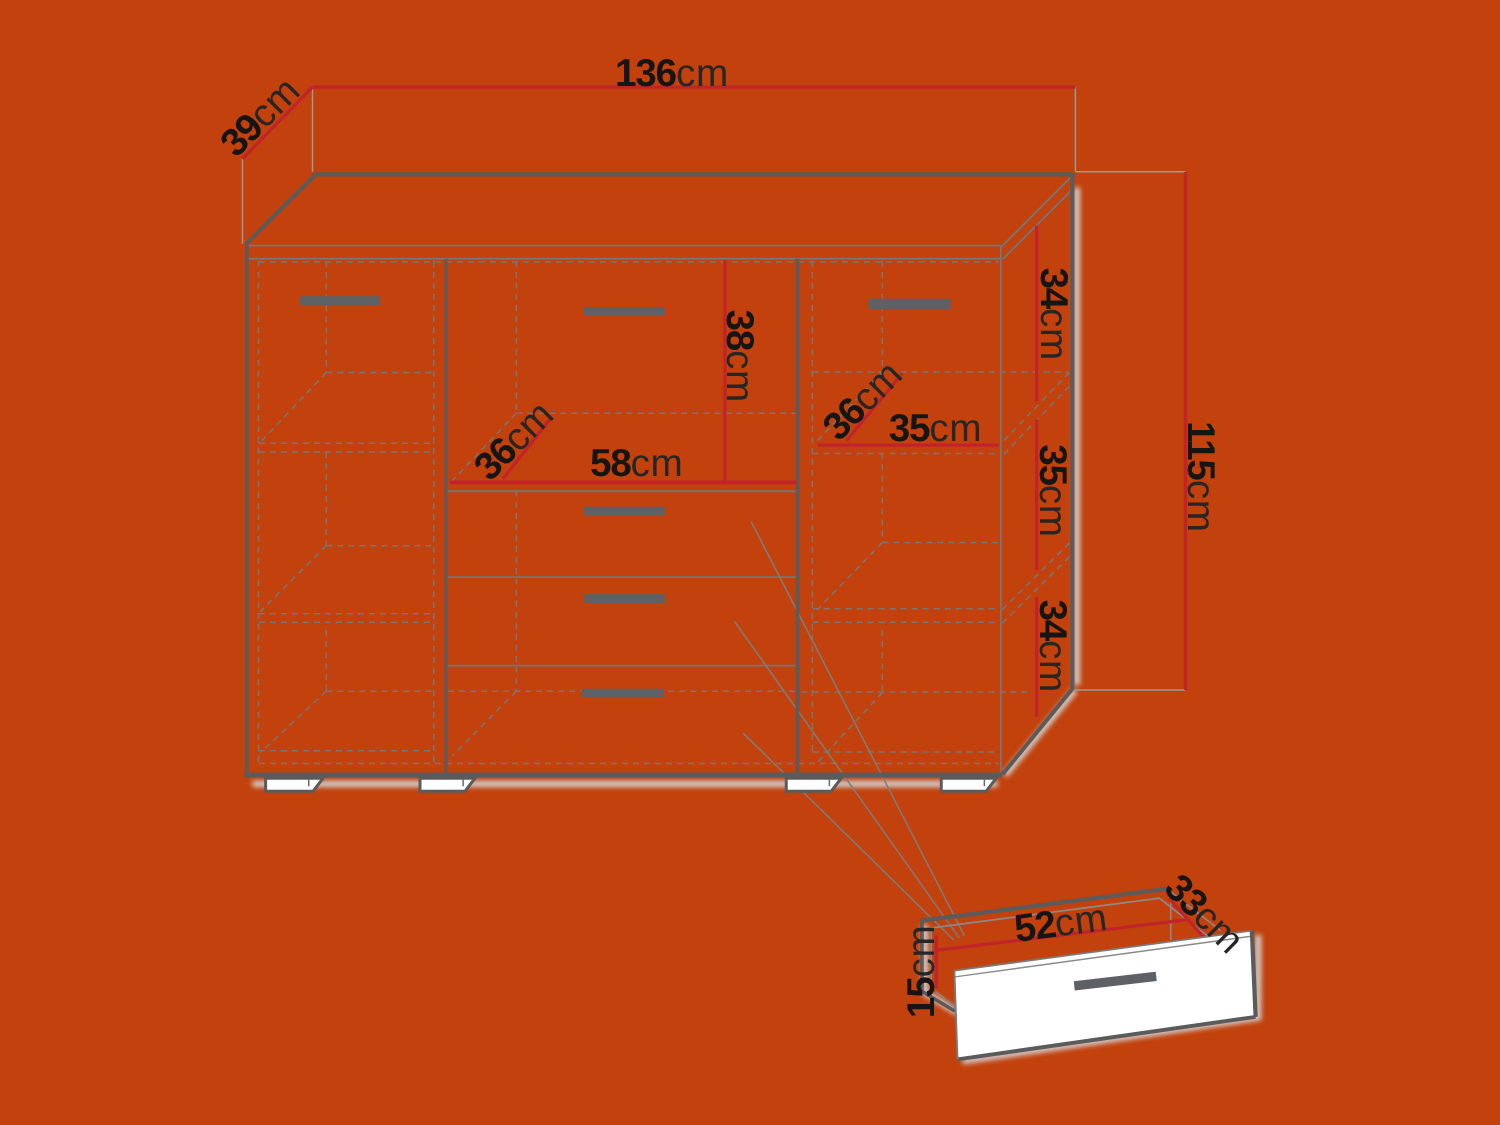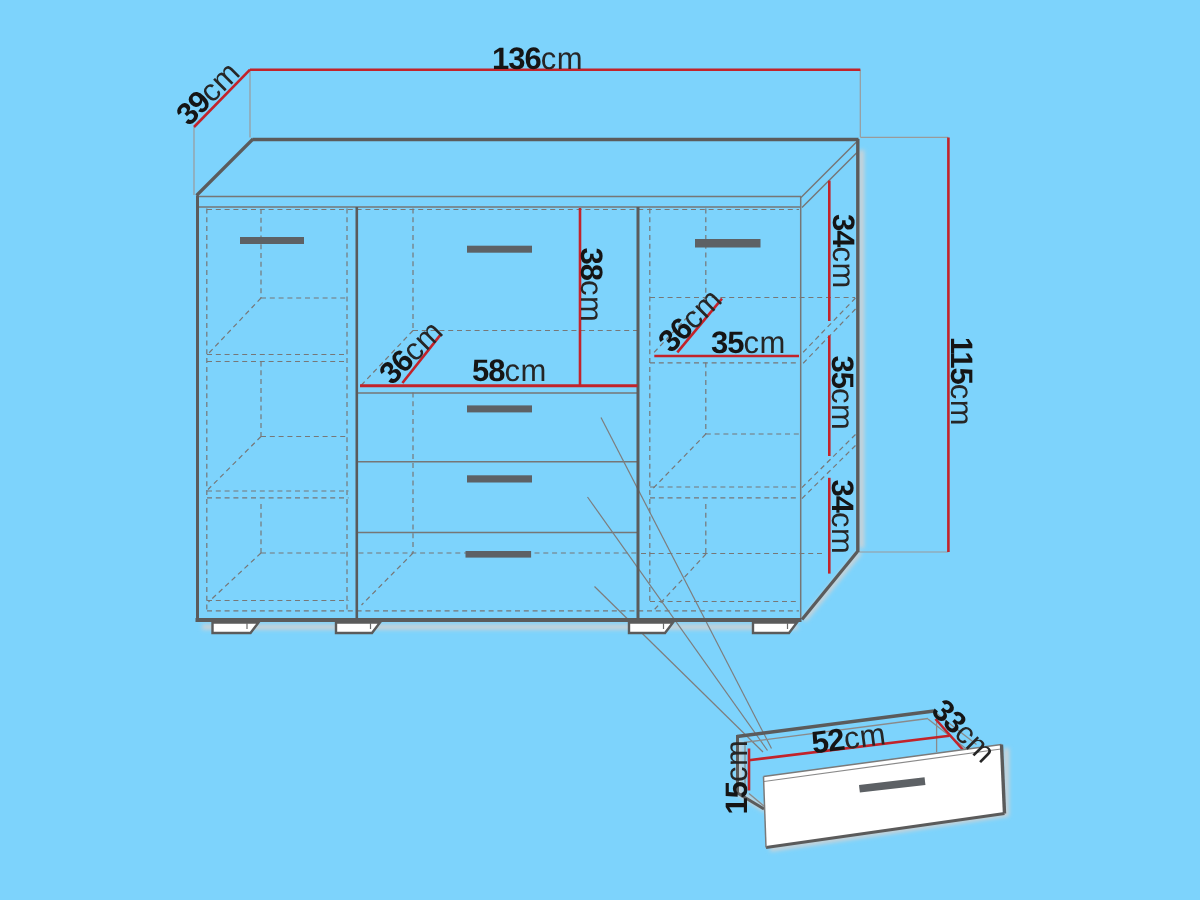--- a/index.html
+++ b/index.html
@@ -1,16 +1,16 @@
 <!DOCTYPE html>
 <html><head>
 <meta charset="utf-8">
 <style>
 html,body{margin:0;padding:0;background:#ffffff;}
-#stage{position:relative;width:1200px;height:900px;background:#7dd3fc;overflow:hidden;}
+#stage{position:relative;width:1200px;height:900px;background:#c2410c;overflow:hidden;}
 svg{position:absolute;left:0;top:0;}
 text{font-family:"Liberation Sans",sans-serif;fill:#151515;-webkit-font-smoothing:antialiased;text-rendering:geometricPrecision;}
 .d{font-weight:bold;font-size:31px;letter-spacing:-1px;}
 .u{font-weight:normal;font-size:31px;fill:#262626;letter-spacing:0.5px;}
 </style>
 </head>
 <body>
 <div id="stage">
 <svg width="1200" height="900" viewBox="0 0 1200 900">
 <defs>

